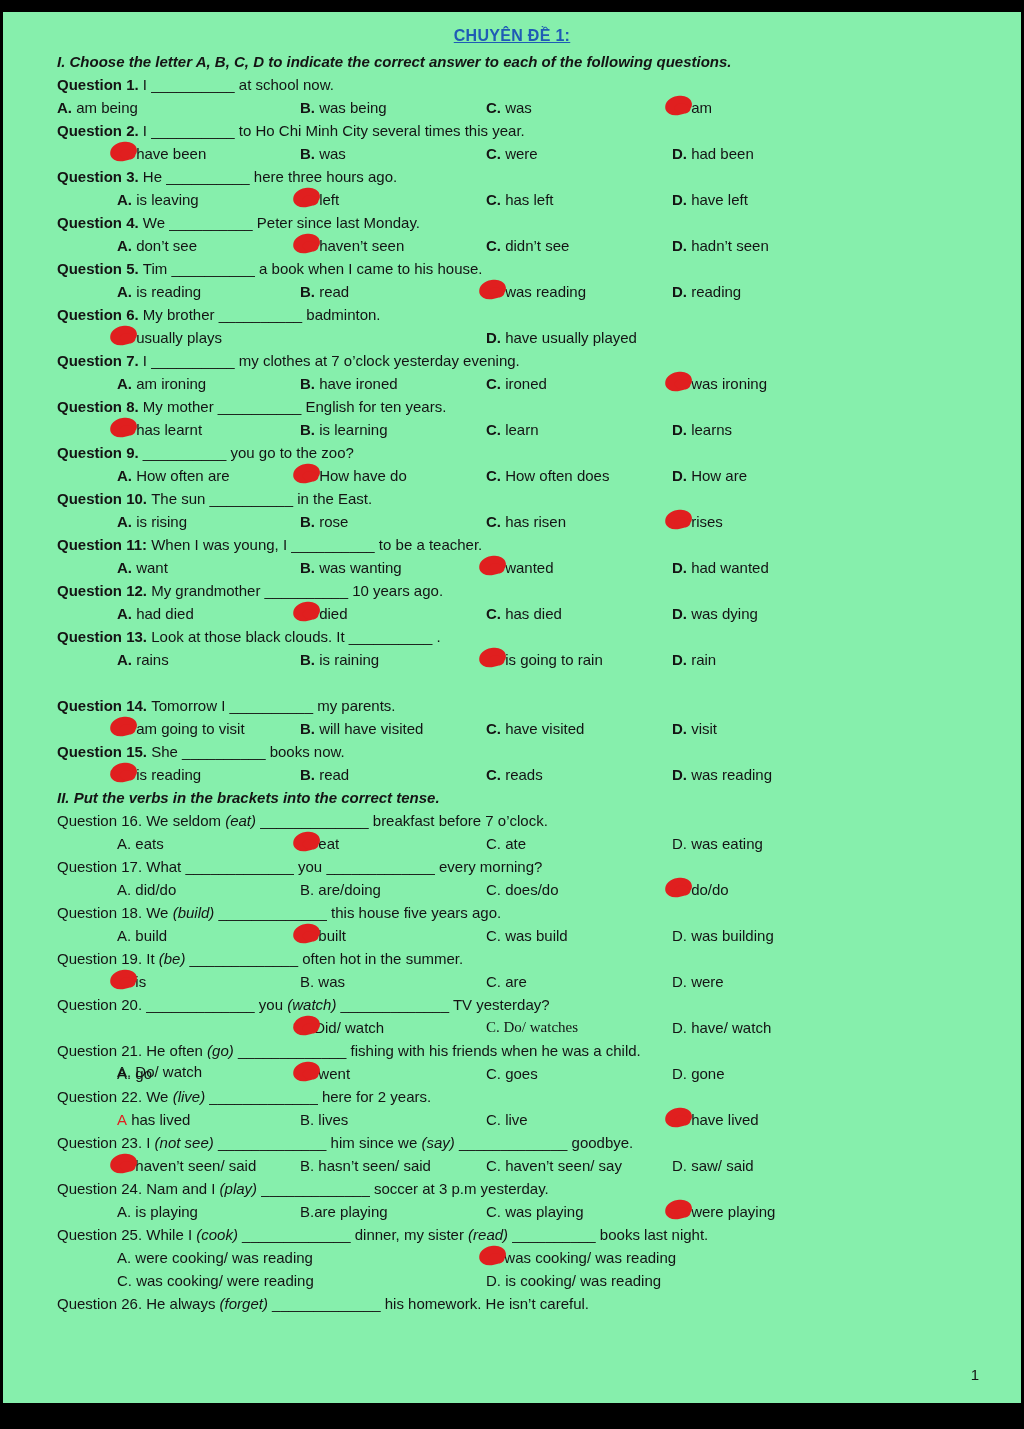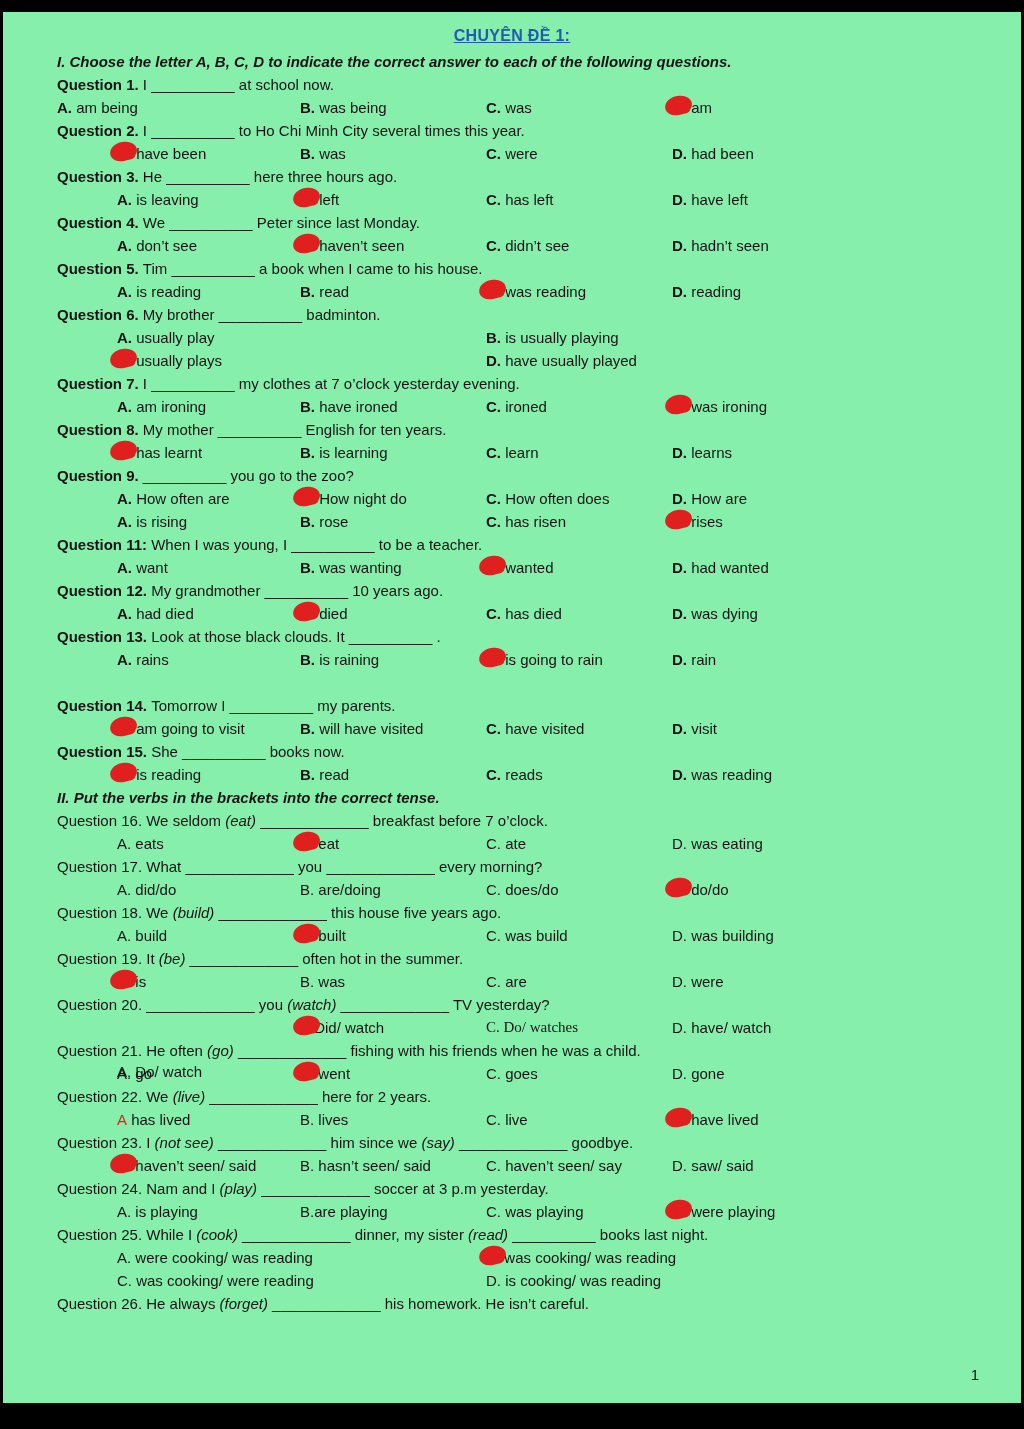--- a/index.html
+++ b/index.html
@@ -72,24 +72,20 @@
         <div class="opt-row">
           <span class="opt" style="left: 60px;"><span class="letter b">A.</span> <span>is reading</span></span>
           <span class="opt" style="left: 243px;"><span class="letter b">B.</span> <span>read</span></span>
           <span class="opt" style="left: 429px;"><span class="letter b">C.<span class="blob"></span></span> <span>was reading</span></span>
           <span class="opt" style="left: 615px;"><span class="letter b">D.</span> <span>reading</span></span>
         </div>
       </div>
       <div class="question">
         <div class="q-line"><span class="q-label b">Question 6. </span><span><span>My brother __________ badminton.</span></span></div>
         <div class="opt-row">
-          <span class="opt" style="left: 60px;"><span class="letter b">A.</span> <span>usually play</span></span>
-          <span class="opt" style="left: 429px;"><span class="letter b">B.</span> <span>is usually playing</span></span>
-        </div>
-        <div class="opt-row">
           <span class="opt" style="left: 60px;"><span class="letter b">C.<span class="blob"></span></span> <span>usually plays</span></span>
           <span class="opt" style="left: 429px;"><span class="letter b">D.</span> <span>have usually played</span></span>
         </div>
       </div>
       <div class="question">
         <div class="q-line"><span class="q-label b">Question 7. </span><span><span>I __________ my clothes at 7 o’clock yesterday evening.</span></span></div>
         <div class="opt-row">
           <span class="opt" style="left: 60px;"><span class="letter b">A.</span> <span>am ironing</span></span>
           <span class="opt" style="left: 243px;"><span class="letter b">B.</span> <span>have ironed</span></span>
           <span class="opt" style="left: 429px;"><span class="letter b">C.</span> <span>ironed</span></span>
@@ -102,26 +98,27 @@
           <span class="opt" style="left: 60px;"><span class="letter b">A.<span class="blob"></span></span> <span>has learnt</span></span>
           <span class="opt" style="left: 243px;"><span class="letter b">B.</span> <span>is learning</span></span>
           <span class="opt" style="left: 429px;"><span class="letter b">C.</span> <span>learn</span></span>
           <span class="opt" style="left: 615px;"><span class="letter b">D.</span> <span>learns</span></span>
         </div>
       </div>
       <div class="question">
         <div class="q-line"><span class="q-label b">Question 9. </span><span><span>__________ you go to the zoo?</span></span></div>
         <div class="opt-row">
           <span class="opt" style="left: 60px;"><span class="letter b">A.</span> <span>How often are</span></span>
-          <span class="opt" style="left: 243px;"><span class="letter b">B.<span class="blob"></span></span> <span>How night do</span></span>
+          <span class="opt" style="left: 243px;"><span class="letter b">B.<span class="blob"></span></span> <span>How have do</span></span>
           <span class="opt" style="left: 429px;"><span class="letter b">C.</span> <span>How often does</span></span>
           <span class="opt" style="left: 615px;"><span class="letter b">D.</span> <span>How are</span></span>
         </div>
       </div>
       <div class="question">
+        <div class="q-line"><span class="q-label b">Question 10. </span><span><span>The sun __________ in the East.</span></span></div>
         <div class="opt-row">
           <span class="opt" style="left: 60px;"><span class="letter b">A.</span> <span>is rising</span></span>
           <span class="opt" style="left: 243px;"><span class="letter b">B.</span> <span>rose</span></span>
           <span class="opt" style="left: 429px;"><span class="letter b">C.</span> <span>has risen</span></span>
           <span class="opt" style="left: 615px;"><span class="letter b">D.<span class="blob"></span></span> <span>rises</span></span>
         </div>
       </div>
       <div class="question">
         <div class="q-line"><span class="q-label b">Question 11: </span><span><span>When I was young, I __________ to be a teacher.</span></span></div>
         <div class="opt-row">

